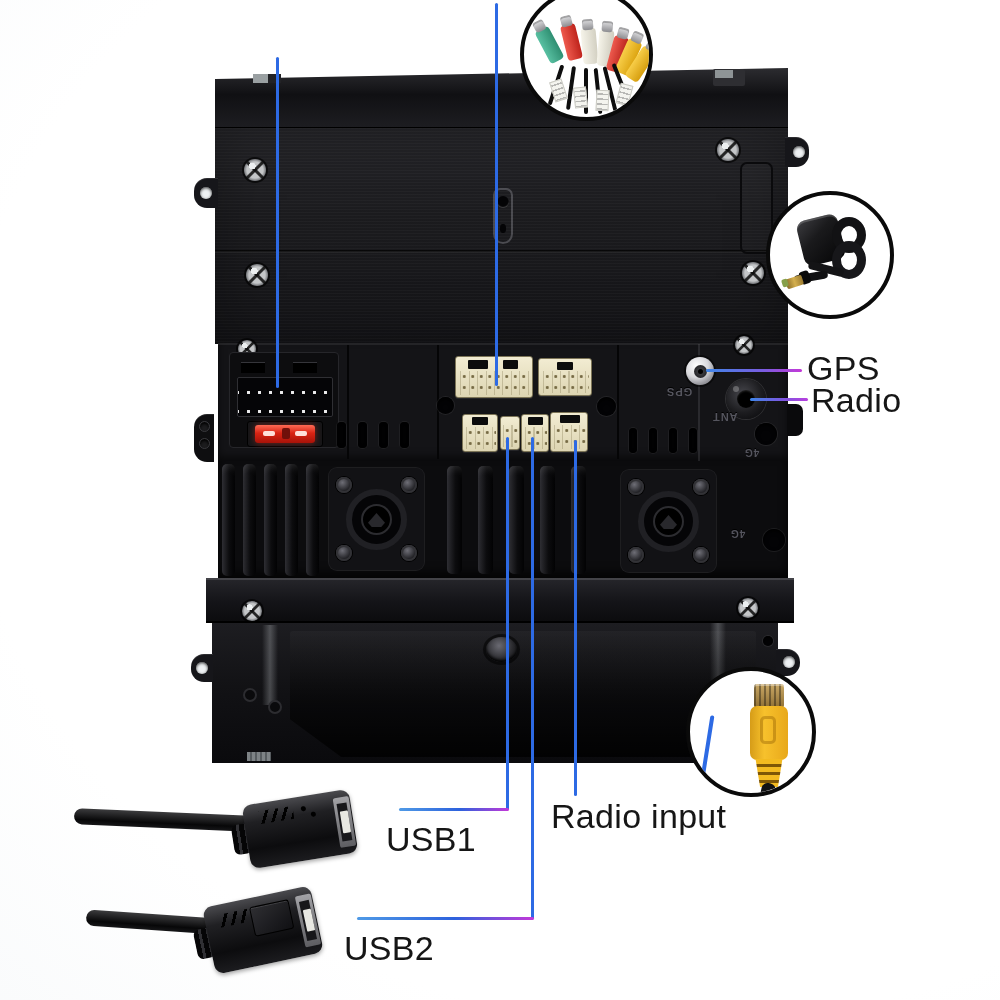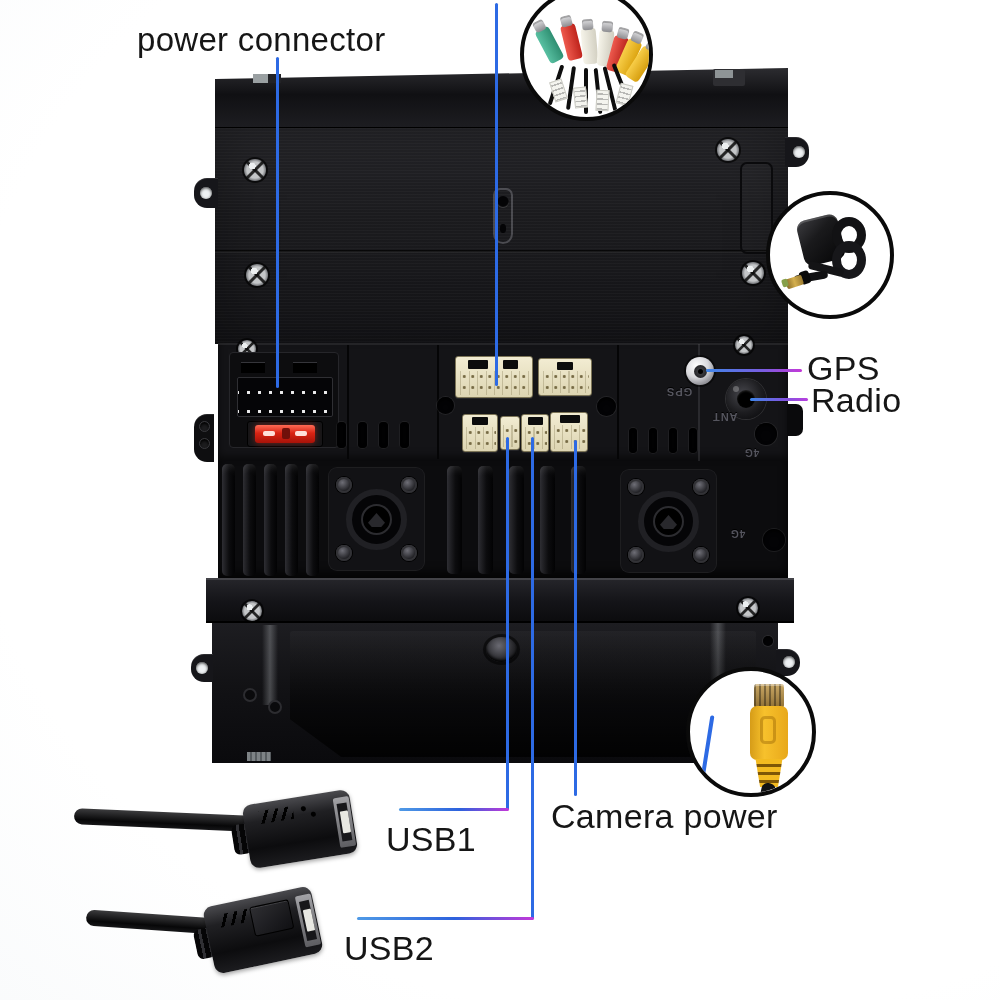--- a/index.html
+++ b/index.html
@@ -263,19 +263,18 @@
   <div style="left:208px;top:896px;width:110px;height:68px;transform:rotate(-12deg);">
     <div class="usb-relief" style="left:-14px;top:20px;width:18px;height:30px;"></div>
     <div class="usb-body" style="left:0;top:0;width:110px;height:68px;"></div>
     <div class="usb-grooves" style="left:14px;top:10px;width:30px;height:13px;"></div>
     <div style="left:46px;top:9px;width:40px;height:30px;background:linear-gradient(145deg,#2e2e32,#101013);border:1px solid #000;border-radius:3px;box-shadow:inset 0 1px 0 rgba(255,255,255,.12);"></div>
     <div class="usb-face" style="left:93px;top:8px;width:16px;height:52px;"></div>
     <div class="usb-inner" style="left:96px;top:14px;width:10px;height:40px;"></div>
     <div class="usb-tongue" style="left:98px;top:23px;width:8px;height:22px;"></div>
   </div>
 
-  <span class="lbl" style="left:137px;top:21px;">power connector</span>
   <span class="lbl" style="left:807px;top:349px;font-size:34px;">GPS</span>
   <span class="lbl" style="left:811px;top:381px;font-size:34px;">Radio</span>
   <span class="lbl" style="left:386px;top:820px;font-size:34px;">USB1</span>
   <span class="lbl" style="left:344px;top:929px;font-size:34px;">USB2</span>
-  <span class="lbl" style="left:551px;top:797px;font-size:34px;">Camera power</span>
+  <span class="lbl" style="left:551px;top:797px;font-size:34px;">Radio input</span>
 </div>
 
 </body></html>

